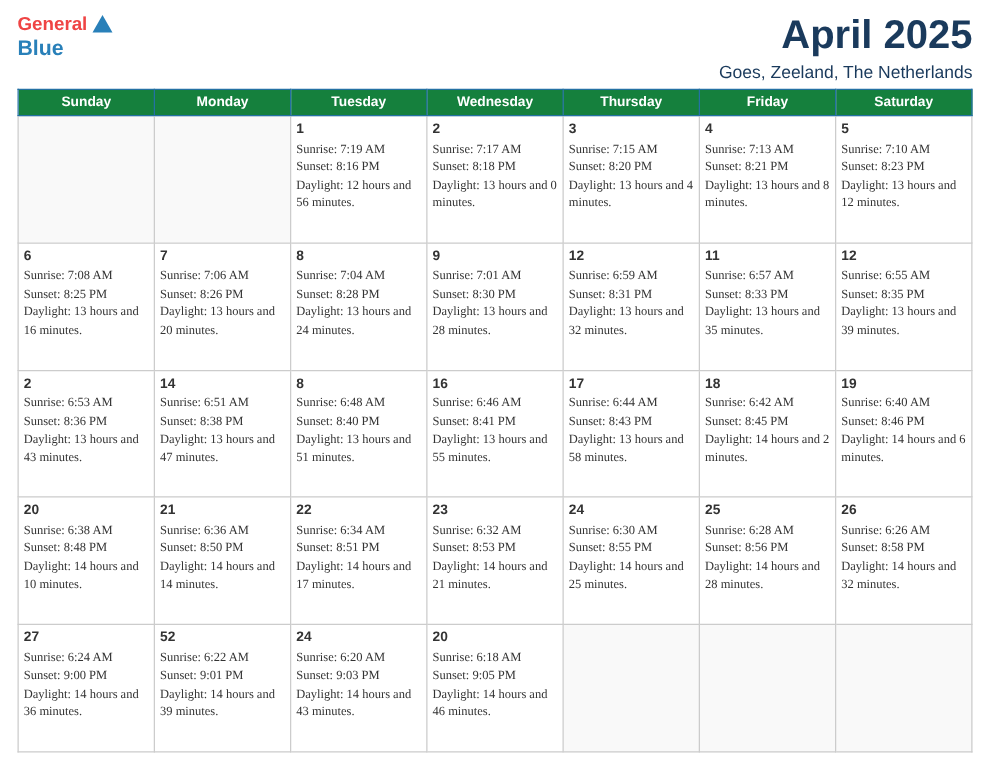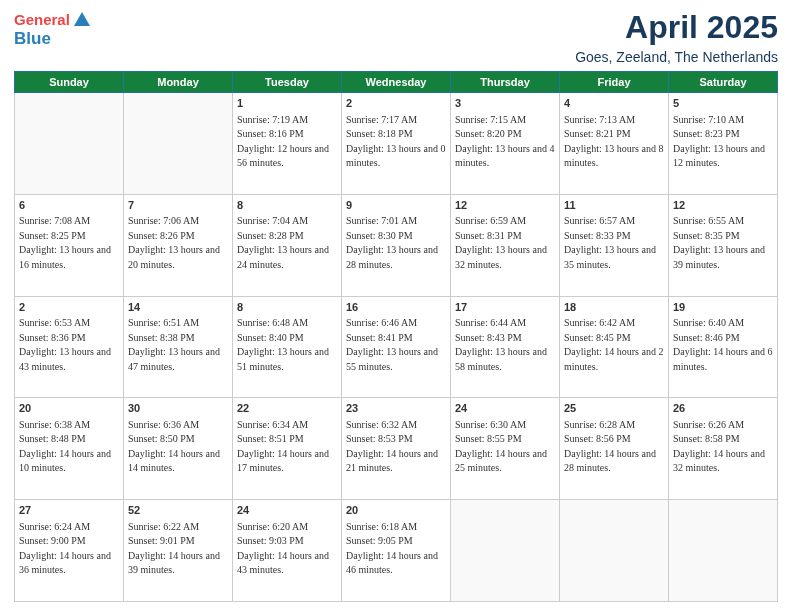--- a/index.html
+++ b/index.html
@@ -229,21 +229,21 @@
             <span class="day-number">19</span>
             <div class="day-info">Sunrise: 6:40 AM<br>Sunset: 8:46 PM<br>Daylight: 14 hours and 6 minutes.</div>
           </td>
         </tr>
         <tr>
           <td>
             <span class="day-number">20</span>
             <div class="day-info">Sunrise: 6:38 AM<br>Sunset: 8:48 PM<br>Daylight: 14 hours and 10 minutes.</div>
           </td>
           <td>
-            <span class="day-number">30</span>
+            <span class="day-number">21</span>
             <div class="day-info">Sunrise: 6:36 AM<br>Sunset: 8:50 PM<br>Daylight: 14 hours and 14 minutes.</div>
           </td>
           <td>
             <span class="day-number">22</span>
             <div class="day-info">Sunrise: 6:34 AM<br>Sunset: 8:51 PM<br>Daylight: 14 hours and 17 minutes.</div>
           </td>
           <td>
             <span class="day-number">23</span>
             <div class="day-info">Sunrise: 6:32 AM<br>Sunset: 8:53 PM<br>Daylight: 14 hours and 21 minutes.</div>
           </td>

